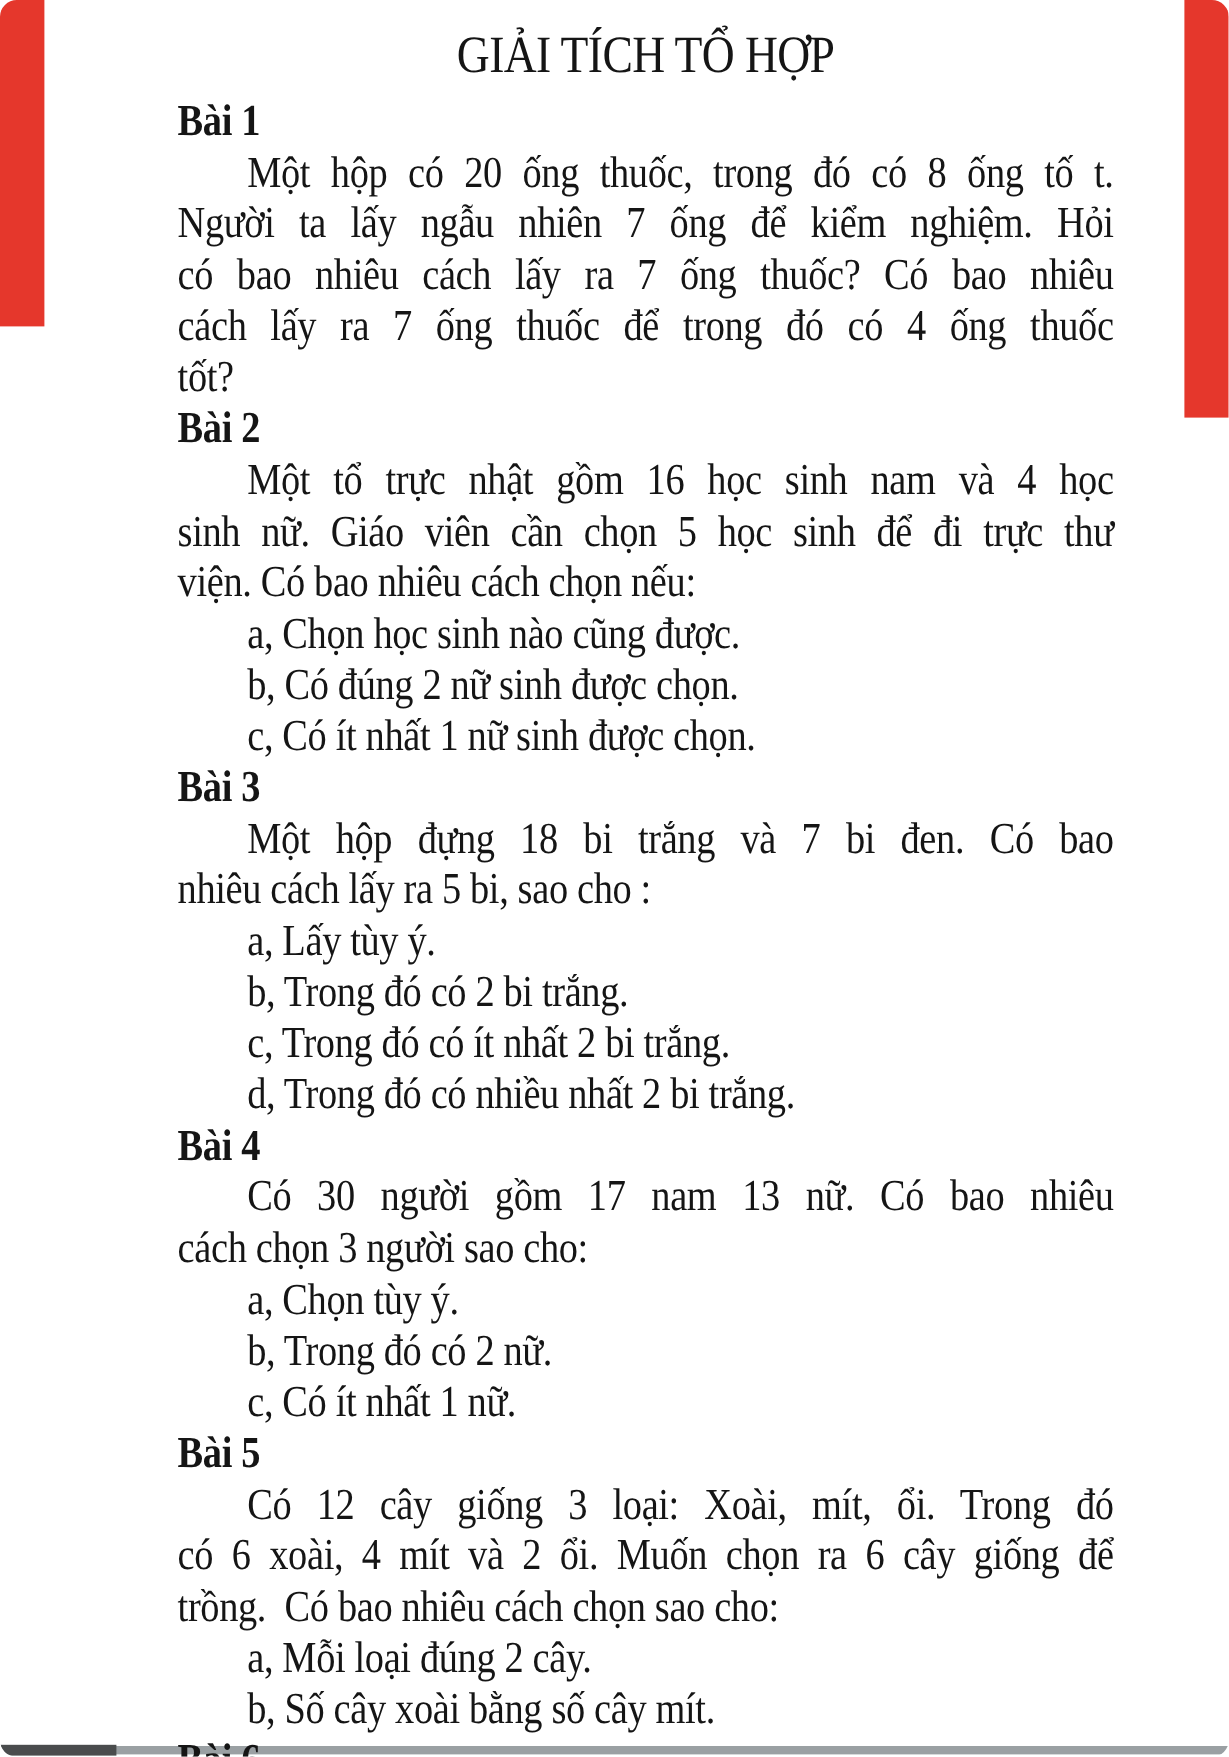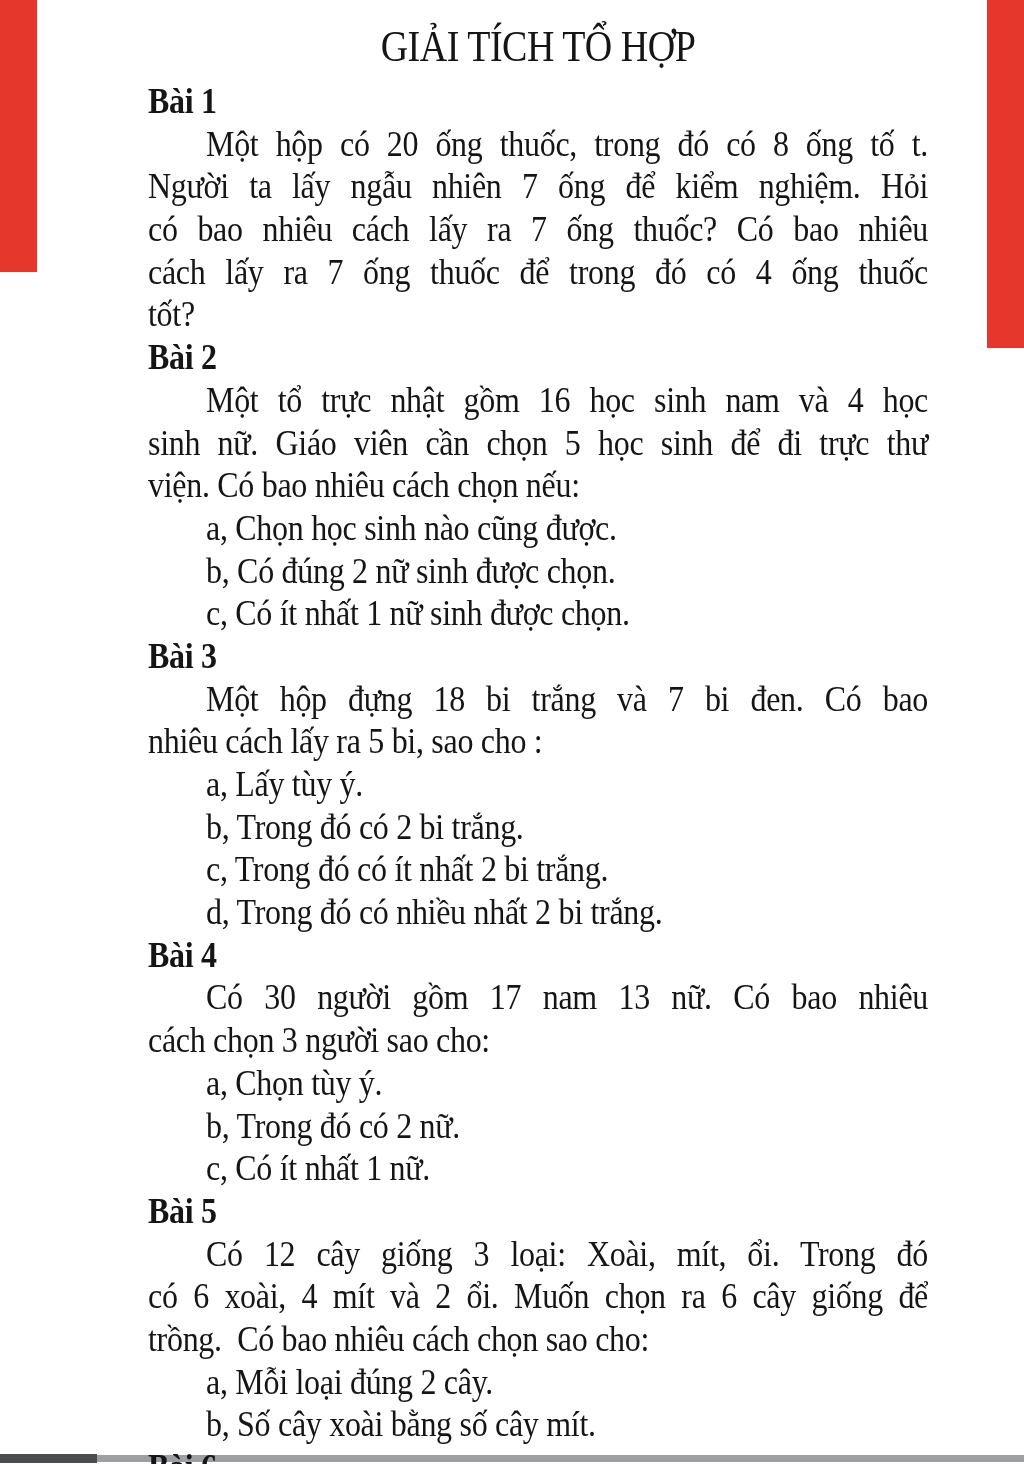--- a/index.html
+++ b/index.html
@@ -4,20 +4,21 @@
 <style>
   html, body { margin: 0; padding: 0; background: #ffffff; }
   .page {
     position: relative;
     width: 1024px;
     height: 1464px;
     background: #ffffff;
     overflow: hidden;
     font-family: "Liberation Serif", "DejaVu Serif", serif;
     color: #151515;
+    border-radius: 14px;
   }
   .red-bar {
     position: absolute;
     top: 0;
     width: 37px;
   }
   .red-bar.left  { left: 0;  height: 272px; }
   .red-bar.right { right: 0; height: 348px; }
   .content {
     position: absolute;

